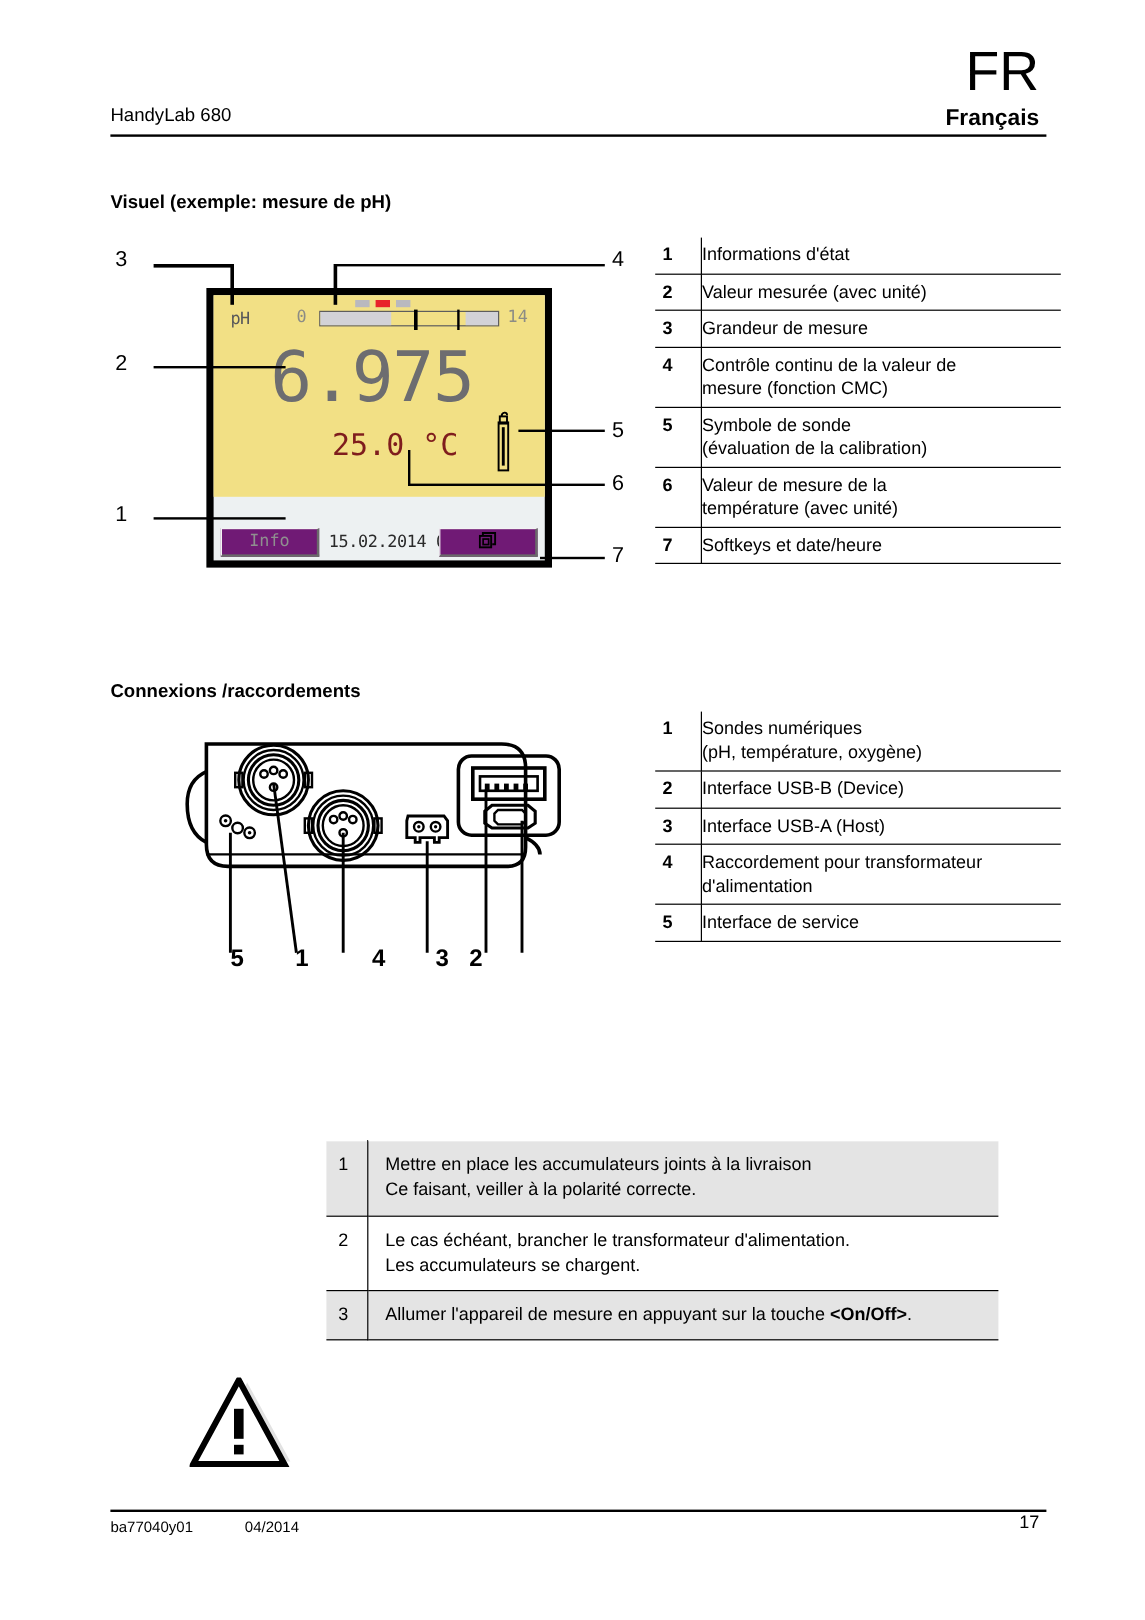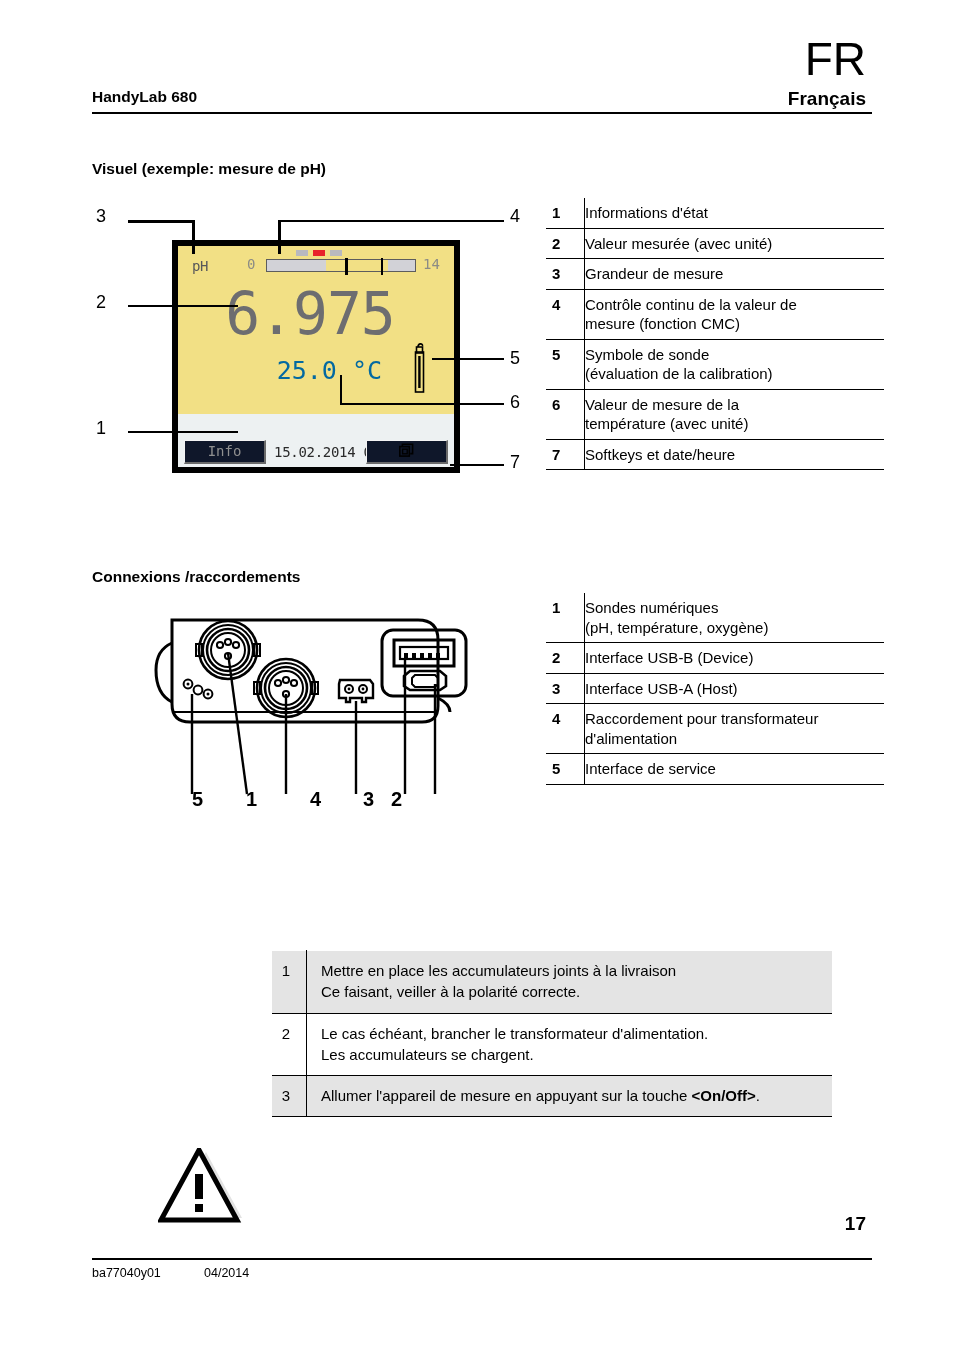--- a/index.html
+++ b/index.html
@@ -27,21 +27,21 @@
     font-size: 46px;
     font-weight: 400;
     letter-spacing: 0px;
     line-height: 1;
   }
   .hdr-left {
     position: absolute;
     left: 92px;
     top: 88px;
     font-size: 15.5px;
-    font-weight: bold;
+    font-weight: normal;
   }
   .hdr-right {
     position: absolute;
     right: 88px;
     top: 88px;
     font-size: 19px;
     font-weight: bold;
   }
   .hdr-rule {
     position: absolute;
@@ -167,21 +167,21 @@
     font-size: 58px;
     color: #6d6d70;
     font-family: "DejaVu Sans Mono", monospace;
     letter-spacing: -1px;
   }
   .lcd-temp {
     position: absolute;
     right: 72px;
     top: 110px;
     font-size: 25px;
-    color: #0369a1;
+    color: #7f1d1d;
     font-family: "DejaVu Sans Mono", monospace;
   }
   
   #probe-symbol {
     position: absolute;
     right: 26px;
     top: 96px;
     width: 17px;
     height: 52px;
   }
@@ -190,21 +190,21 @@
   #lcd-softbar {
     position: absolute;
     left: 0; bottom: 0;
     width: 100%;
     height: 30px;
   }
   .softkey {
     position: absolute;
     top: 3px;
     height: 24px;
-    background: #0f172a;
+    background: #701a75;
     border-top: 1px solid #f3f3f3;
     border-left: 1px solid #f3f3f3;
     border-right: 2px solid #6a6a6a;
     border-bottom: 2px solid #6a6a6a;
     box-sizing: border-box;
     font-size: 14px;
     color: #8f8f8f;
     font-family: "DejaVu Sans Mono", monospace;
     text-align: center;
     line-height: 21px;
@@ -334,23 +334,23 @@
     left: 92px; top: 1266px;
     font-size: 12.5px;
   }
   #foot-date {
     position: absolute;
     left: 204px; top: 1266px;
     font-size: 12.5px;
   }
   #foot-page {
     position: absolute;
-    right: 88px; top: 1213px;
-    font-size: 19px;
-    font-weight: bold;
+    right: 88px; top: 1260px;
+    font-size: 15px;
+    font-weight: normal;
   }
 </style>
 </head>
 <body>
 
 <div id="page">
 
   <div class="hdr-lang">FR</div>
   <div class="hdr-left">HandyLab 680</div>
   <div class="hdr-right">Français</div>

